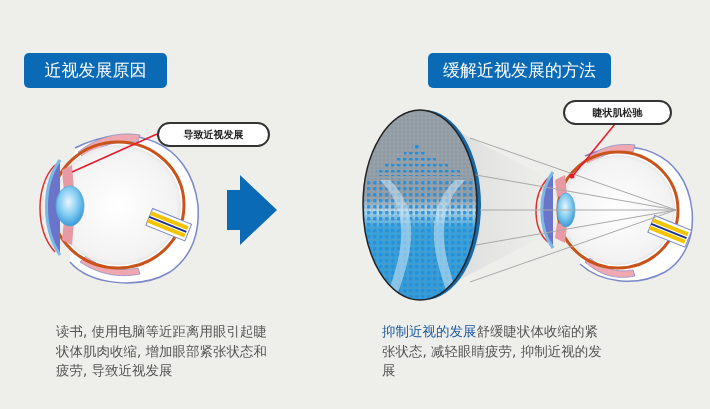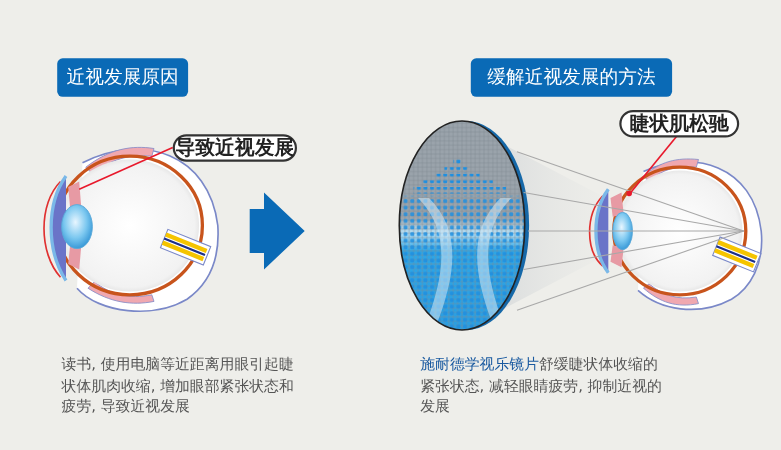--- a/index.html
+++ b/index.html
@@ -13,29 +13,29 @@
     position: absolute;
     background: #0a6ab6;
     color: #ffffff;
     border-radius: 5px;
     font-size: 17px;
     height: 35px;
     line-height: 35px;
     text-align: center;
     letter-spacing: 0px;
   }
-  #title-left { left: 52px; top: 53px; width: 119px; }
+  #title-left { left: 24px; top: 53px; width: 143px; font-family: Liberation Serif, serif; }
   #title-right { left: 408px; top: 53px; width: 183px; margin-left: 20px; }
   .callout {
     position: absolute;
     background: #ffffff;
     border: 2px solid #333333;
     border-radius: 13px;
     color: #222222;
-    font-size: 18px;
+    font-size: 10px;
     font-weight: bold;
     text-align: center;
     height: 25px;
     line-height: 21px;
   }
   #callout-left { left: 157px; top: 122px; width: 113px; }
   #callout-right { left: 563px; top: 100px; width: 109px; }
   svg.art { position: absolute; left: 0; top: 0; }
   .desc {
     position: absolute;
@@ -171,13 +171,13 @@
   </g>
 </svg>
 
 <div id="title-left" class="title-pill">近视发展原因</div>
 <div id="title-right" class="title-pill">缓解近视发展的方法</div>
 
 <div id="callout-left" class="callout">导致近视发展</div>
 <div id="callout-right" class="callout">睫状肌松驰</div>
 
 <div id="desc-left" class="desc">读书, 使用电脑等近距离用眼引起睫状体肌肉收缩, 增加眼部紧张状态和疲劳, 导致近视发展</div>
-<div id="desc-right" class="desc"><span class="brand">施耐德学视乐镜片</span><span>舒缓睫状体收缩的紧张状态, 减轻眼睛疲劳, 抑制近视的发展</span></div>
+<div id="desc-right" class="desc"><span class="brand">抑制近视的发展</span><span>舒缓睫状体收缩的紧张状态, 减轻眼睛疲劳, 抑制近视的发展</span></div>
 
 </body></html>

